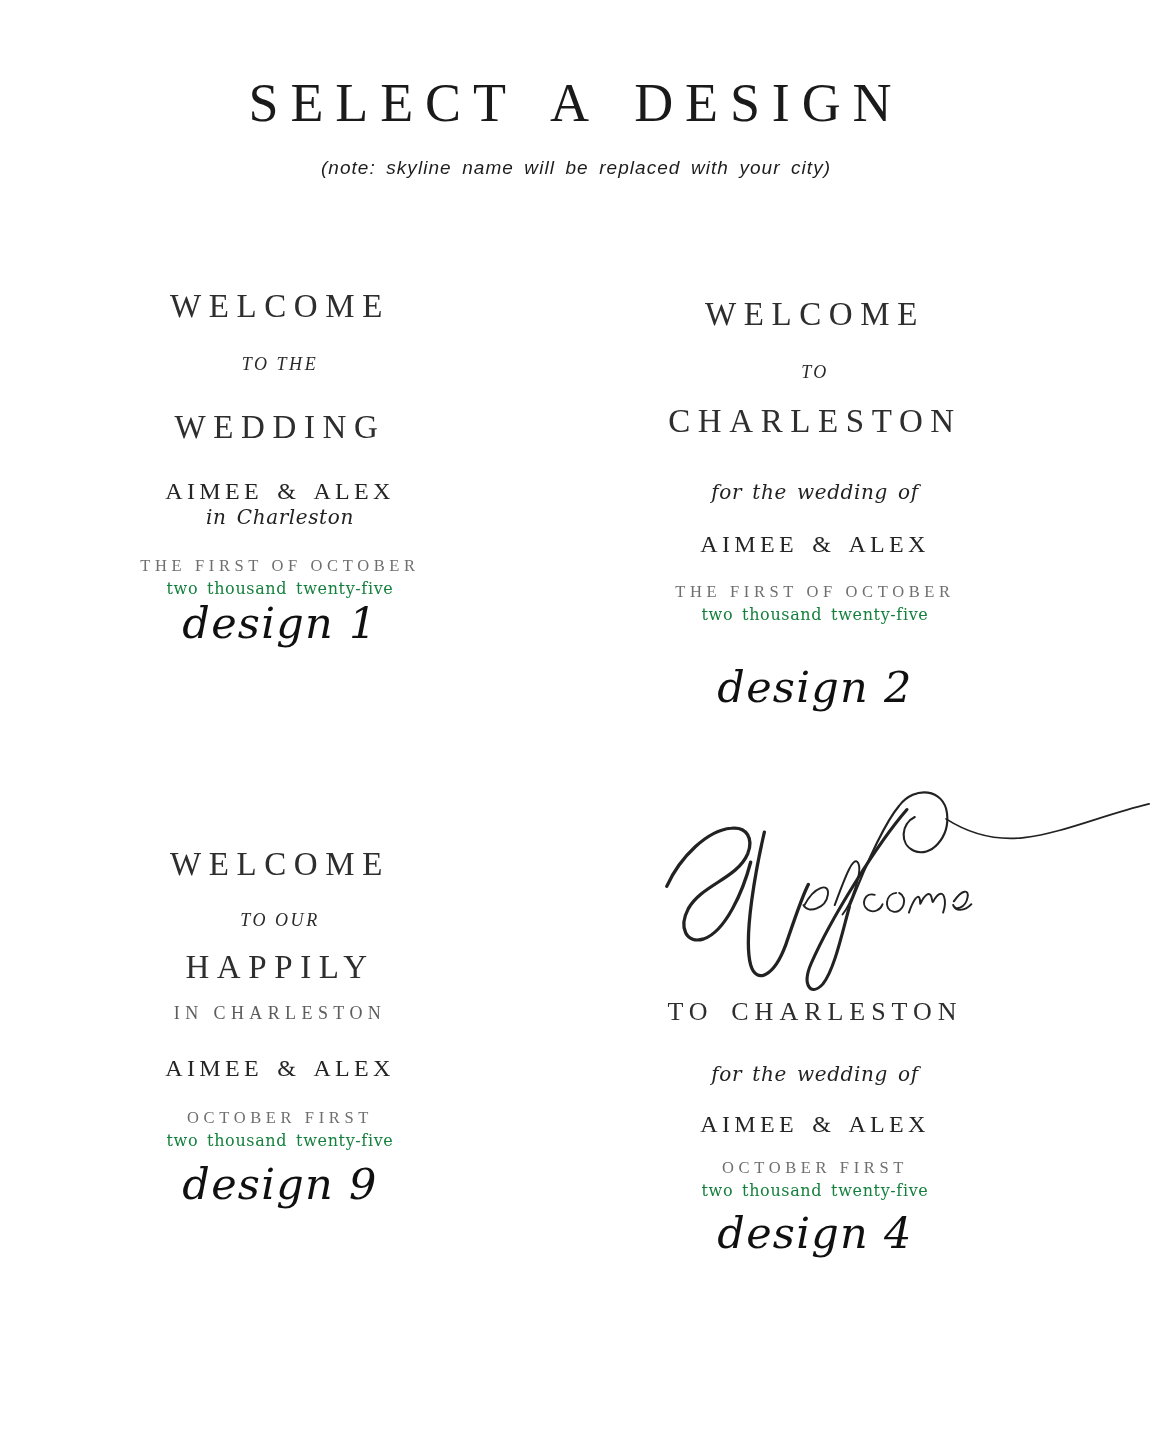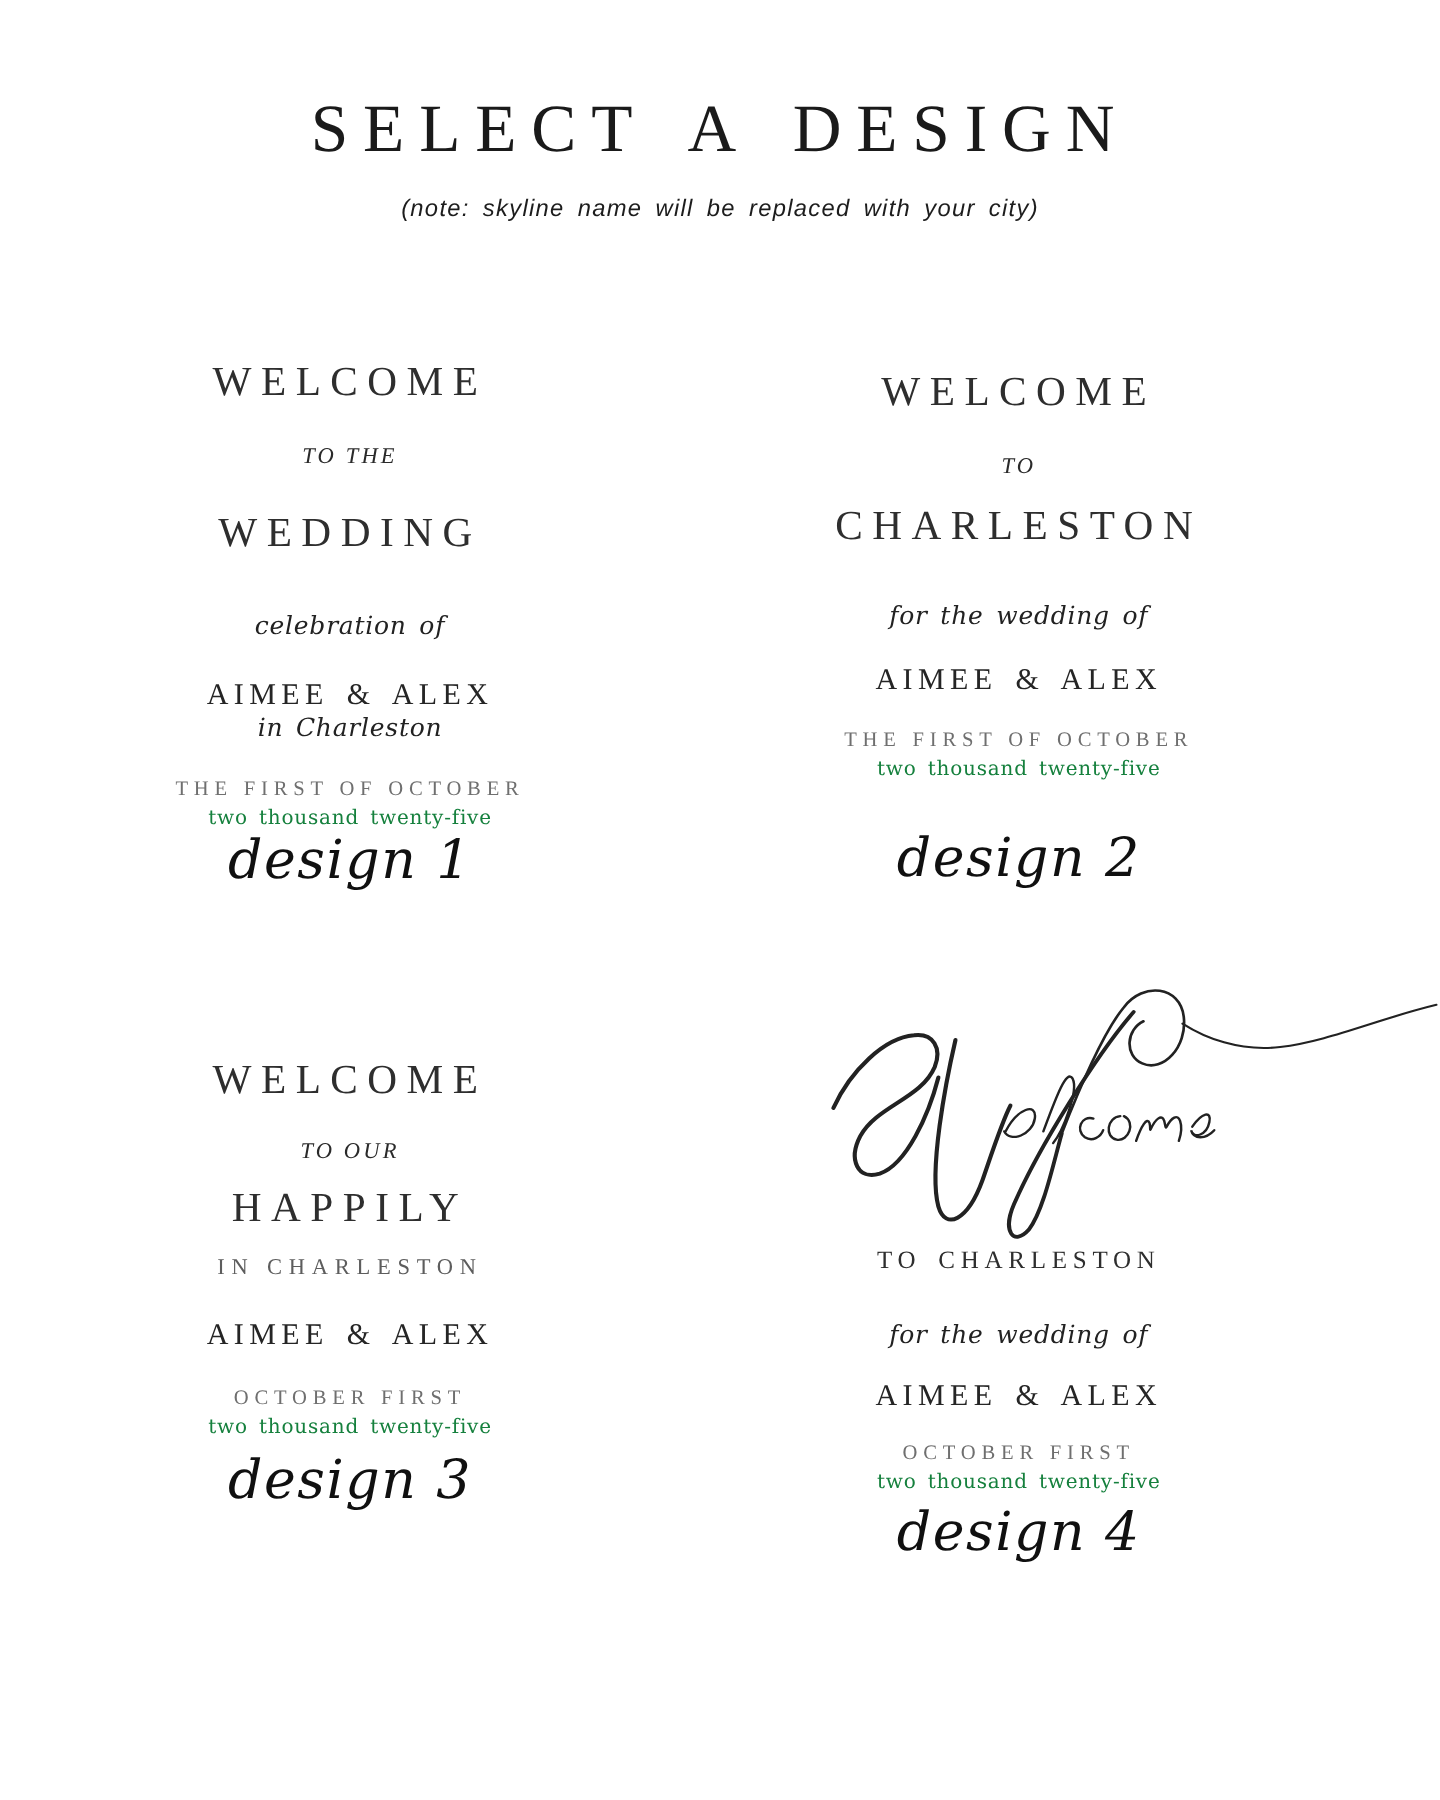--- a/index.html
+++ b/index.html
@@ -87,21 +87,21 @@
     white-space: nowrap;
   }
   .ital-bold {
     font-family: "DejaVu Serif", serif;
     font-size: 16px;
     letter-spacing: 0.04em;
     word-spacing: 0.20em;
     color: #15803d;
   }
   .caps-d4 {
-    font-size: 20px;
+    font-size: 26px;
     letter-spacing: 0.23em;
     word-spacing: 0.2em;
     color: #2e2e2e;
     white-space: nowrap;
   }
   .caption {
     font-family: "DejaVu Serif", serif;
     font-style: italic;
     font-size: 43px;
     letter-spacing: 0.03em;
@@ -134,21 +134,20 @@
   <h1 class="title">SELECT A DESIGN</h1>
   <div class="note">(note: skyline name will be replaced with your city)</div>
 </div>
 
 <div class="grid">
 
   <div class="cell" style="padding-top:10px;">
     <div class="caps-lg" style="margin-top:0;">WELCOME</div>
     <div class="ital-caps" style="margin-top:28px;">TO THE</div>
     <div class="caps-lg" style="margin-top:34px;">WEDDING</div>
-    <div class="ital-md" style="margin-top:42px;">celebration of</div>
     <div class="names" style="margin-top:32px;">AIMEE &amp; ALEX</div>
     <div class="ital-md" style="margin-top:2px;">in Charleston</div>
     <div class="caps-gray" style="margin-top:28px;">THE FIRST OF OCTOBER</div>
     <div class="ital-bold" style="margin-top:4px;">two thousand twenty-five</div>
     <div class="caption" style="">design 1</div>
   </div>
 
   <div class="cell" style="padding-top:18px;">
     <div class="caps-lg" style="margin-top:0;">WELCOME</div>
     <div class="ital-caps" style="margin-top:28px;">TO</div>
@@ -161,21 +160,21 @@
   </div>
 
   <div class="cell" style="padding-top:88px;">
     <div class="caps-lg" style="margin-top:0;">WELCOME</div>
     <div class="ital-caps" style="margin-top:26px;">TO OUR</div>
     <div class="caps-lg" style="margin-top:18px;">HAPPILY</div>
     <div class="caps-gray-md" style="margin-top:16px;">IN CHARLESTON</div>
     <div class="names" style="margin-top:32px;">AIMEE &amp; ALEX</div>
     <div class="caps-gray" style="margin-top:28px;">OCTOBER FIRST</div>
     <div class="ital-bold" style="margin-top:4px;">two thousand twenty-five</div>
-    <div class="caption" style="margin-top:10px;">design 3</div>
+    <div class="caption" style="margin-top:10px;">design 9</div>
   </div>
 
   <div class="cell" style="padding-top:14px;">
     <span class="sr-only">Welcome</span>
     <svg class="script-fig" viewBox="0 0 512 240" preserveAspectRatio="none">
 
       <path d="M 12 122 C 26 90, 54 62, 78 60 C 94 58, 101 71, 95 87 C 84 114, 48 120, 34 146 C 24 166, 32 184, 50 178 C 72 170, 90 128, 98 96" stroke-width="3.4"></path>
 
       <path d="M 112 64 C 104 100, 90 176, 98 206 C 104 227, 122 218, 134 184 C 142 160, 150 134, 157 120" stroke-width="3.4"></path>
 

